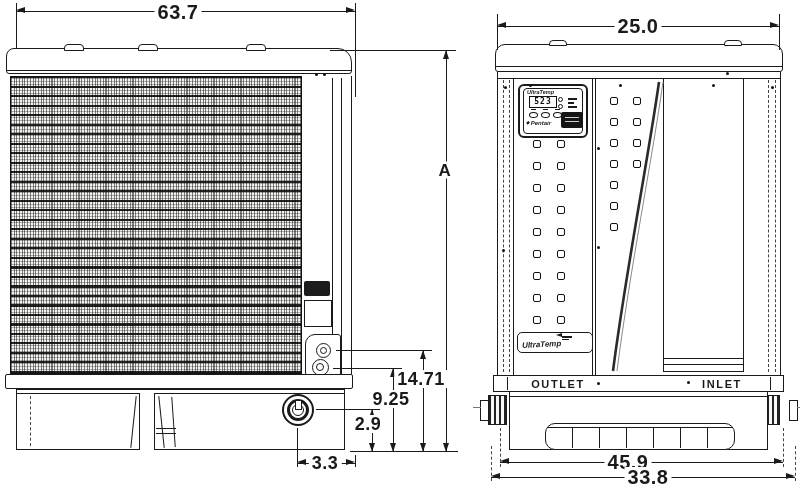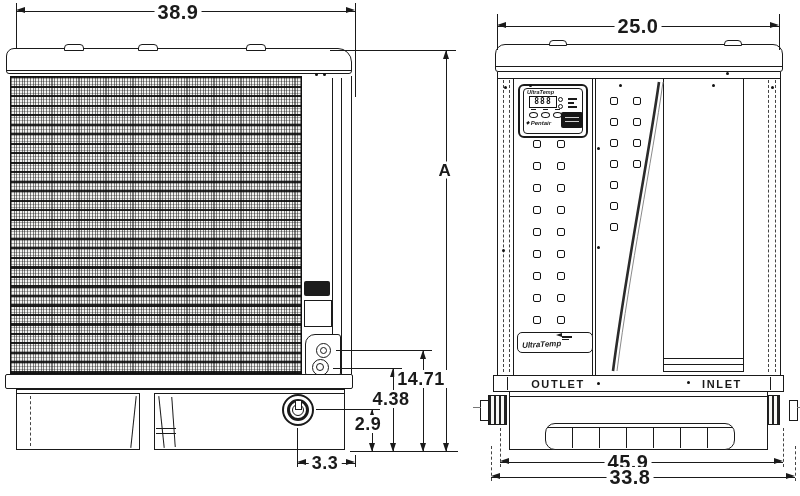--- a/index.html
+++ b/index.html
@@ -108,21 +108,21 @@
     <div class="v" style="left:595px;top:78px;height:297px"></div>
     <div class="v" style="left:663px;top:80px;height:292px"></div>
     <div class="box thin" style="left:663px;top:78px;width:81px;height:294px"></div>
     <div class="h" style="left:664px;top:358px;width:79px"></div>
     <div class="h" style="left:664px;top:364px;width:79px"></div>
 
     <div>
       <div class="box" style="left:518px;top:84px;width:70px;height:54px;border-width:2px;border-radius:6px"></div>
       <div class="box thin" style="left:523px;top:88px;width:60px;height:46px;border-radius:4px"></div>
       <span class="tinytext" style="left:527px;top:90px;font-size:5.5px;font-style:italic">UltraTemp</span>
-      <div class="lcd" style="left:529px;top:96px;width:28px;height:12px">888</div>
+      <div class="lcd" style="left:529px;top:96px;width:28px;height:12px">523</div>
       <div class="circle" style="left:558px;top:97px;width:5px;height:5px"></div>
       <div class="circle" style="left:558px;top:104px;width:5px;height:5px"></div>
       <div class="h" style="left:568px;top:98px;width:9px;height:1.6px"></div>
       <div class="h" style="left:568px;top:102px;width:6px;height:1.6px"></div>
       <div class="h" style="left:568px;top:106px;width:9px;height:1.6px"></div>
       <div class="h" style="left:531px;top:109px;width:5px;height:1.3px"></div>
       <div class="h" style="left:543px;top:109px;width:5px;height:1.3px"></div>
       <div class="h" style="left:555px;top:109px;width:5px;height:1.3px"></div>
       <div class="oval" style="left:529px;top:112px;width:9px;height:6px"></div>
       <div class="oval" style="left:541px;top:112px;width:9px;height:6px"></div>
@@ -158,21 +158,21 @@
     <path d="M663,82 C652,160 630,270 617,371" stroke="#8a8a8a" stroke-width="1" fill="none"></path>
   </svg>
 
   <div>
 
     <div class="v" style="left:16px;top:3px;height:45px"></div>
     <div class="v" style="left:355px;top:3px;height:94px"></div>
     <div class="h" style="left:16px;top:11px;width:339px"></div>
     <div class="arr l" style="left:16px;top:7.4px"></div>
     <div class="arr r" style="left:346px;top:7.4px"></div>
-    <span class="dim" style="left:178px;top:12px">38.9</span>
+    <span class="dim" style="left:178px;top:12px">63.7</span>
 
     <div class="v" style="left:497px;top:14px;height:36px"></div>
     <div class="v" style="left:779px;top:14px;height:36px"></div>
     <div class="h" style="left:497px;top:26px;width:282px"></div>
     <div class="arr l" style="left:497px;top:22.4px"></div>
     <div class="arr r" style="left:770px;top:22.4px"></div>
     <span class="dim" style="left:638px;top:26px">25.0</span>
 
     <div class="h" style="left:330px;top:50px;width:126px"></div>
     <div class="h" style="left:350px;top:451px;width:108px"></div>
@@ -184,21 +184,21 @@
     <div class="h" style="left:336px;top:350px;width:96px"></div>
     <div class="v" style="left:423px;top:350px;height:102px"></div>
     <div class="arr u" style="left:420.1px;top:350px"></div>
     <div class="arr d" style="left:420.1px;top:443px"></div>
     <span class="dim s" style="left:421px;top:379px">14.71</span>
 
     <div class="h" style="left:333px;top:368px;width:69px"></div>
     <div class="v" style="left:393px;top:368px;height:84px"></div>
     <div class="arr u" style="left:390.1px;top:368px"></div>
     <div class="arr d" style="left:390.1px;top:443px"></div>
-    <span class="dim s" style="left:391px;top:399px">4.38</span>
+    <span class="dim s" style="left:391px;top:399px">9.25</span>
 
     <div class="h" style="left:316px;top:409px;width:64px"></div>
     <div class="v" style="left:372px;top:409px;height:43px"></div>
     <div class="arr u" style="left:369.1px;top:409px"></div>
     <div class="arr d" style="left:369.1px;top:443px"></div>
     <span class="dim s" style="left:368px;top:424px">2.9</span>
 
     <div class="v" style="left:297px;top:428px;height:39px"></div>
     <div class="v" style="left:355px;top:455px;height:12px"></div>
     <div class="h" style="left:297px;top:463px;width:58px"></div>
@@ -211,21 +211,21 @@
     <div class="h" style="left:500px;top:462px;width:283px"></div>
     <div class="arr l" style="left:500px;top:458.4px"></div>
     <div class="arr r" style="left:774px;top:458.4px"></div>
     <span class="dim" style="left:628px;top:462px">45.9</span>
 
     <div class="dashv" style="left:491px;top:446px;height:35px"></div>
     <div class="dashv" style="left:795px;top:446px;height:35px"></div>
     <div class="h" style="left:491px;top:477px;width:304px"></div>
     <div class="arr l" style="left:491px;top:473.4px"></div>
     <div class="arr r" style="left:786px;top:473.4px"></div>
-    <span class="dim" style="left:630px;top:477px">33.8</span>
+    <span class="dim" style="left:648px;top:477px">33.8</span>
   </div>
 <div class="sq" style="left: 533px; top: 140px;"></div>
     <div class="sq" style="left: 557px; top: 140px;"></div>
     <div class="sq" style="left: 533px; top: 162px;"></div>
     <div class="sq" style="left: 557px; top: 162px;"></div>
     <div class="sq" style="left: 533px; top: 184px;"></div>
     <div class="sq" style="left: 557px; top: 184px;"></div>
     <div class="sq" style="left: 533px; top: 206px;"></div>
     <div class="sq" style="left: 557px; top: 206px;"></div>
     <div class="sq" style="left: 533px; top: 228px;"></div>

